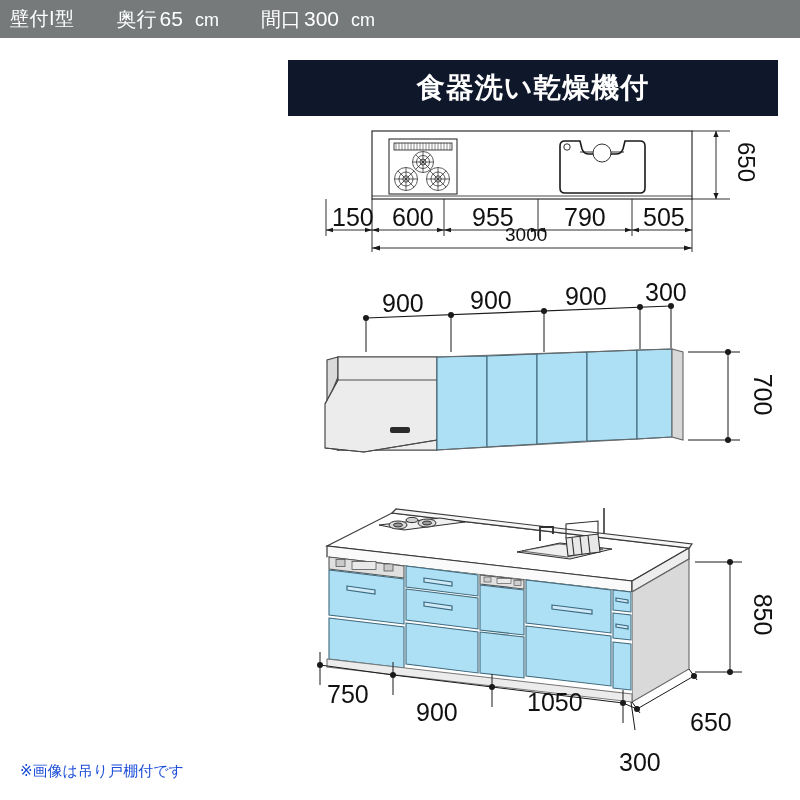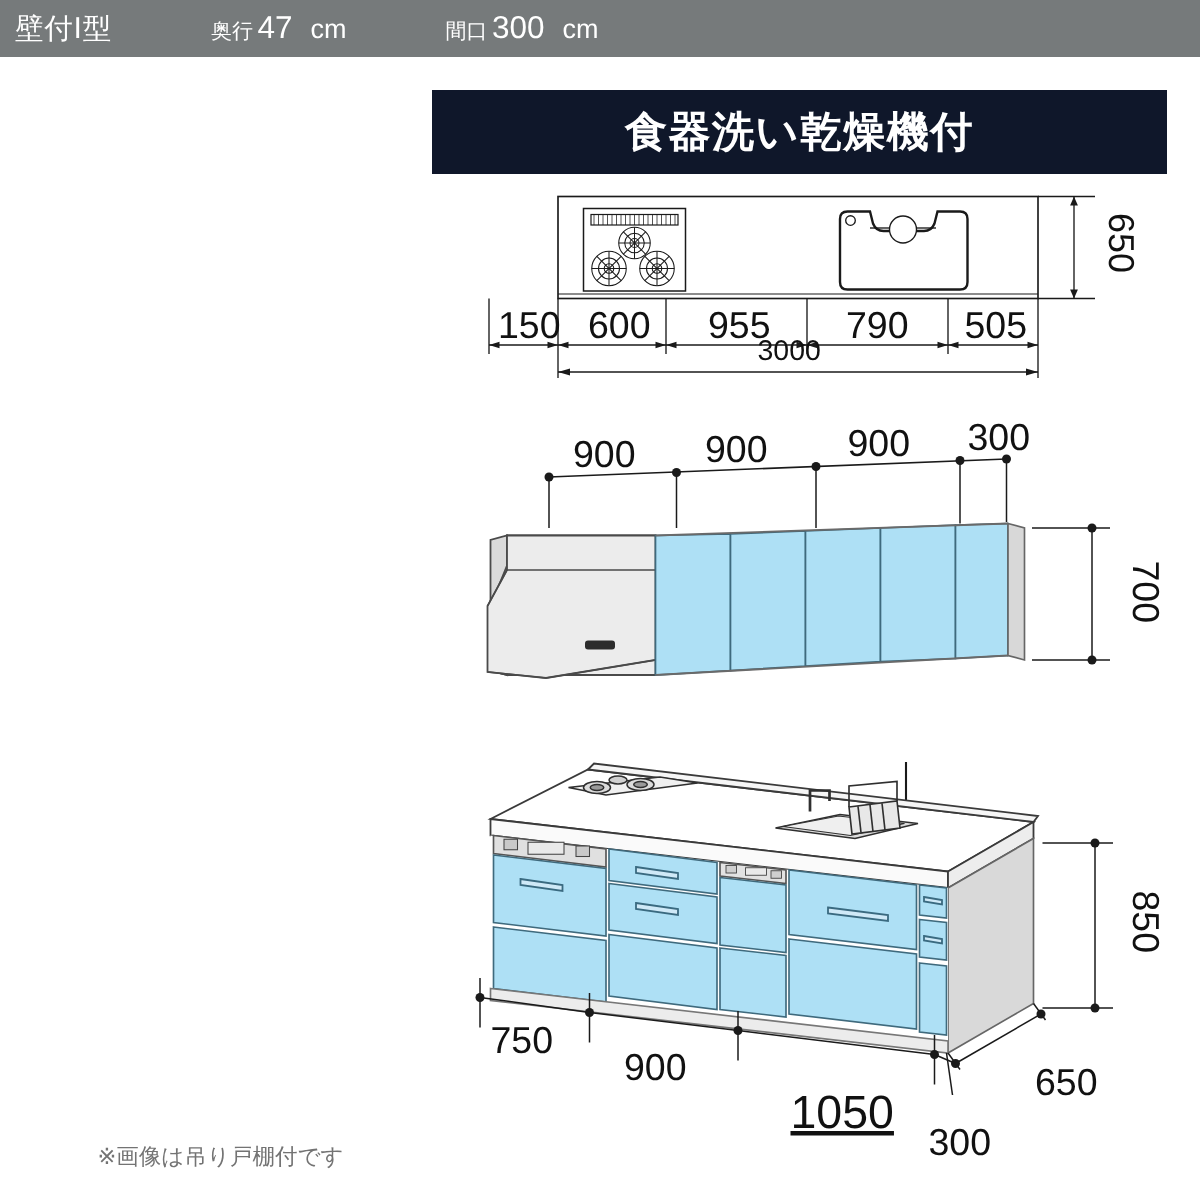--- a/index.html
+++ b/index.html
@@ -13,21 +13,21 @@
   #root{position:relative;width:688px;height:800px;}
 
   
   .header-bar{
     position:absolute;left:0;top:0;width:800px;height:38px;
     background:#767a7b;
     color:#ffffff;
     display:flex;align-items:center;
   }
   .hdr-type{font-size:19px;margin-left:10px;letter-spacing:.5px;}
-  .hdr-lbl{font-size:14px;margin-left:32px;text-align:right;}
+  .hdr-lbl{font-size:20px;margin-left:8px;text-align:right;}
   .hdr-num{font-size:21px;margin-left:3px;}
   .hdr-unit{font-size:18px;margin-left:12px;}
   .hdr-grp{display:flex;align-items:baseline;}
   .hdr-grp.g2{margin-left:34px;}
 
   
   .plan-title{
     position:absolute;left:18px;top:60px;
     font-size:34px;color:#58585a;letter-spacing:1px;
     font-family:"DejaVu Sans",sans-serif;
@@ -52,38 +52,37 @@
   .dim.v{transform-origin:center center;}
 
   .callout{
     position:absolute;
     font-size:25px;color:#1a1a1a;white-space:nowrap;
     font-family:"DejaVu Sans",sans-serif;
   }
 
   .footnote{
     position:absolute;left:20px;top:762px;
-    font-size:15px;color:#737373;white-space:nowrap;
+    font-size:15px;color:#1d4ed8;white-space:nowrap;
     font-family:"DejaVu Sans",sans-serif;
-    margin-left:45px;
   }
 
   svg{position:absolute;left:0;top:0;}
   .svg-layer{position:absolute;left:0;top:0;width:800px;height:800px;pointer-events:none;}
 </style>
 </head>
 <body>
 
 <div id="root">
 
   <div class="header-bar">
     <span class="hdr-type">壁付Ⅰ型</span>
     <span class="hdr-grp g2">
       <span class="hdr-lbl">奥行</span>
-      <span class="hdr-num">47</span>
+      <span class="hdr-num">65</span>
       <span class="hdr-unit">cm</span>
     </span>
     <span class="hdr-grp g2">
       <span class="hdr-lbl">間口</span>
       <span class="hdr-num">300</span>
       <span class="hdr-unit">cm</span>
     </span>
   </div>
 
   <div class="banner">
@@ -408,18 +407,18 @@
 
   <div class="dim v" style="left:742px;top:380px;font-size:25px;transform:rotate(90deg);">700</div>
 
 
   <div class="dim v" style="left:742px;top:600px;font-size:25px;transform:rotate(90deg);">850</div>
 
   <div class="dim" style="left:690px;top:708px;font-size:25px;">650</div>
 
   <div class="dim" style="left:327px;top:680px;font-size:25px;">750</div>
   <div class="dim" style="left:416px;top:698px;font-size:25px;">900</div>
-  <div class="dim" style="left:527px;top:724px;font-size:31px;text-decoration:underline;">1050</div>
+  <div class="dim" style="left:527px;top:688px;font-size:25px;">1050</div>
   <div class="dim" style="left:619px;top:748px;font-size:25px;">300</div>
 
   <div class="footnote">※画像は吊り戸棚付です</div>
 
 </div>
 
 </body></html>

